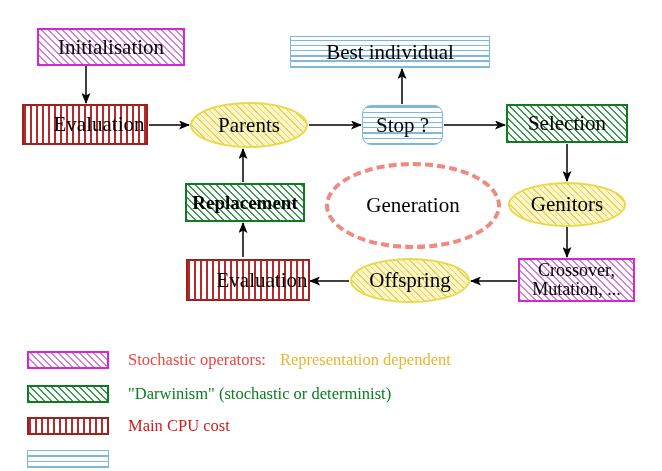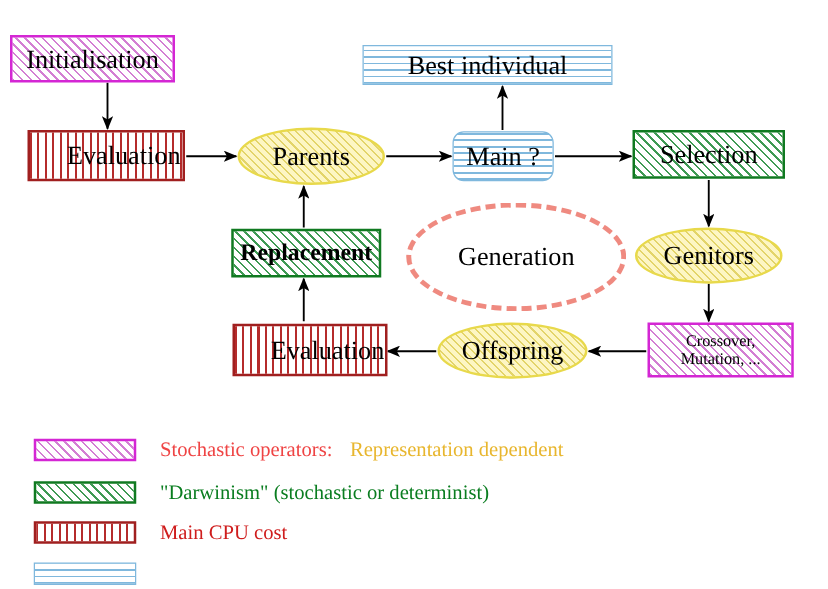--- a/index.html
+++ b/index.html
@@ -40,21 +40,21 @@
     background-color:#fdf6c4;
     background-image:repeating-linear-gradient(45deg,
       #e3d46a 0px,#e3d46a 1.2px,rgba(255,255,255,0) 1.2px,rgba(255,255,255,0) 4.6px);
     border:2px solid #e8d94b;
     border-radius:50%;
   }
   .rounded{border-radius:9px;}
 
   .lbl-big{font-size:21px;}
   .lbl-mid{font-size:19px;font-weight:bold;}
-  .lbl-sm{font-size:13px;}
+  .lbl-sm{font-size:18px;}
 
   
   #generation{
     position:absolute;left:325px;top:162px;width:176px;height:87px;
     border:4px dashed #ef8a80;border-radius:50%;
     display:flex;align-items:center;justify-content:center;
     box-sizing:border-box;
   }
   #generation span{color:#000000;font-size:21px;}
 
@@ -97,38 +97,38 @@
     <line x1="517" y1="281" x2="471" y2="281"></line>
 
     <line x1="349" y1="281" x2="310" y2="281"></line>
 
     <line x1="243" y1="257" x2="243" y2="223"></line>
 
     <line x1="243" y1="182" x2="243" y2="149"></line>
   </g>
 </svg>
 
-<div class="node fill-magenta" id="initialisation" style="left:8px;top:28px;width:132px;height:38px;">
+<div class="node fill-magenta" id="initialisation" style="left:37px;top:28px;width:148px;height:38px;">
   <span class="lbl-big">Initialisation</span>
 </div>
 
 <div class="node fill-red" id="evaluation-top" style="left:22px;top:104px;width:126px;height:41px;">
   <span class="lbl-big">Evaluation</span>
 </div>
 
 <div class="node fill-yellow-ell" id="parents" style="left:190px;top:102px;width:118px;height:46px;">
   <span class="lbl-big">Parents</span>
 </div>
 
 <div class="node fill-blue" id="best-individual" style="left:290px;top:36px;width:200px;height:32px;">
   <span class="lbl-big">Best individual</span>
 </div>
 
 <div class="node fill-blue rounded" id="stop" style="left:362px;top:105px;width:81px;height:40px;">
-  <span class="lbl-big">Main ?</span>
+  <span class="lbl-big">Stop ?</span>
 </div>
 
 <div class="node fill-green" id="selection" style="left:506px;top:104px;width:122px;height:39px;">
   <span class="lbl-big">Selection</span>
 </div>
 
 <div class="node fill-green" id="replacement" style="left:185px;top:183px;width:120px;height:39px;">
   <span class="lbl-mid">Replacement</span>
 </div>
 

